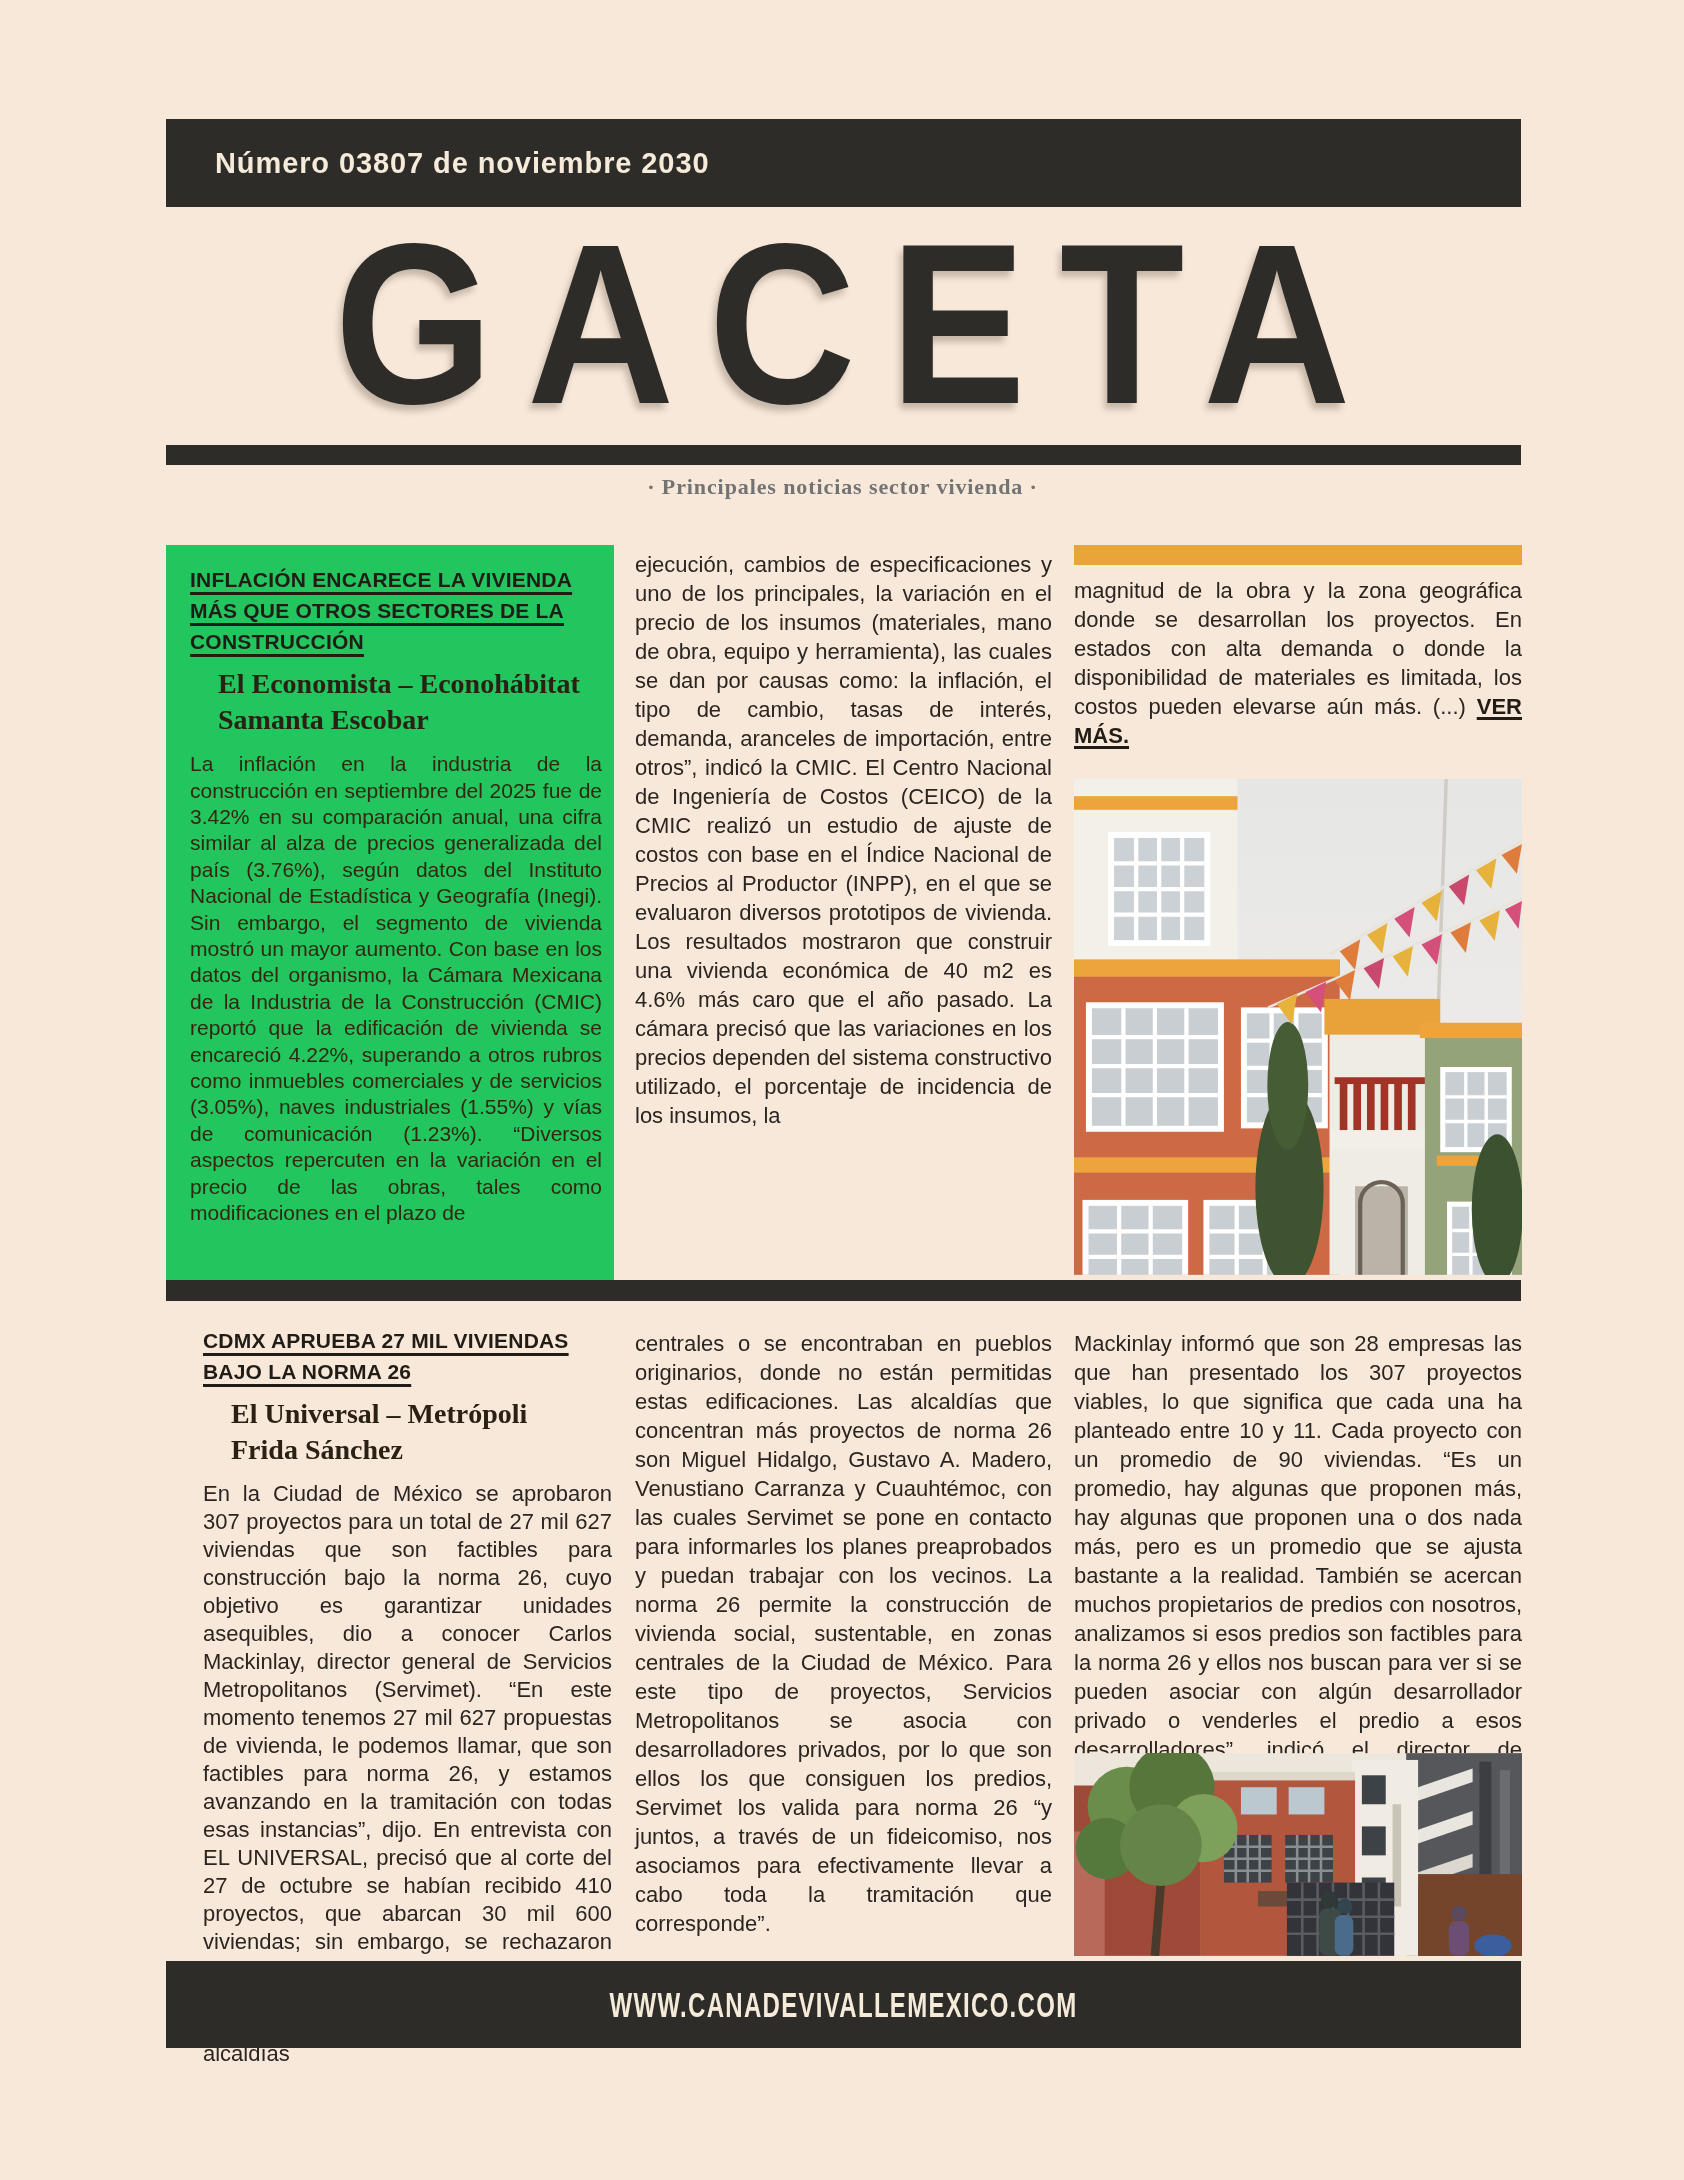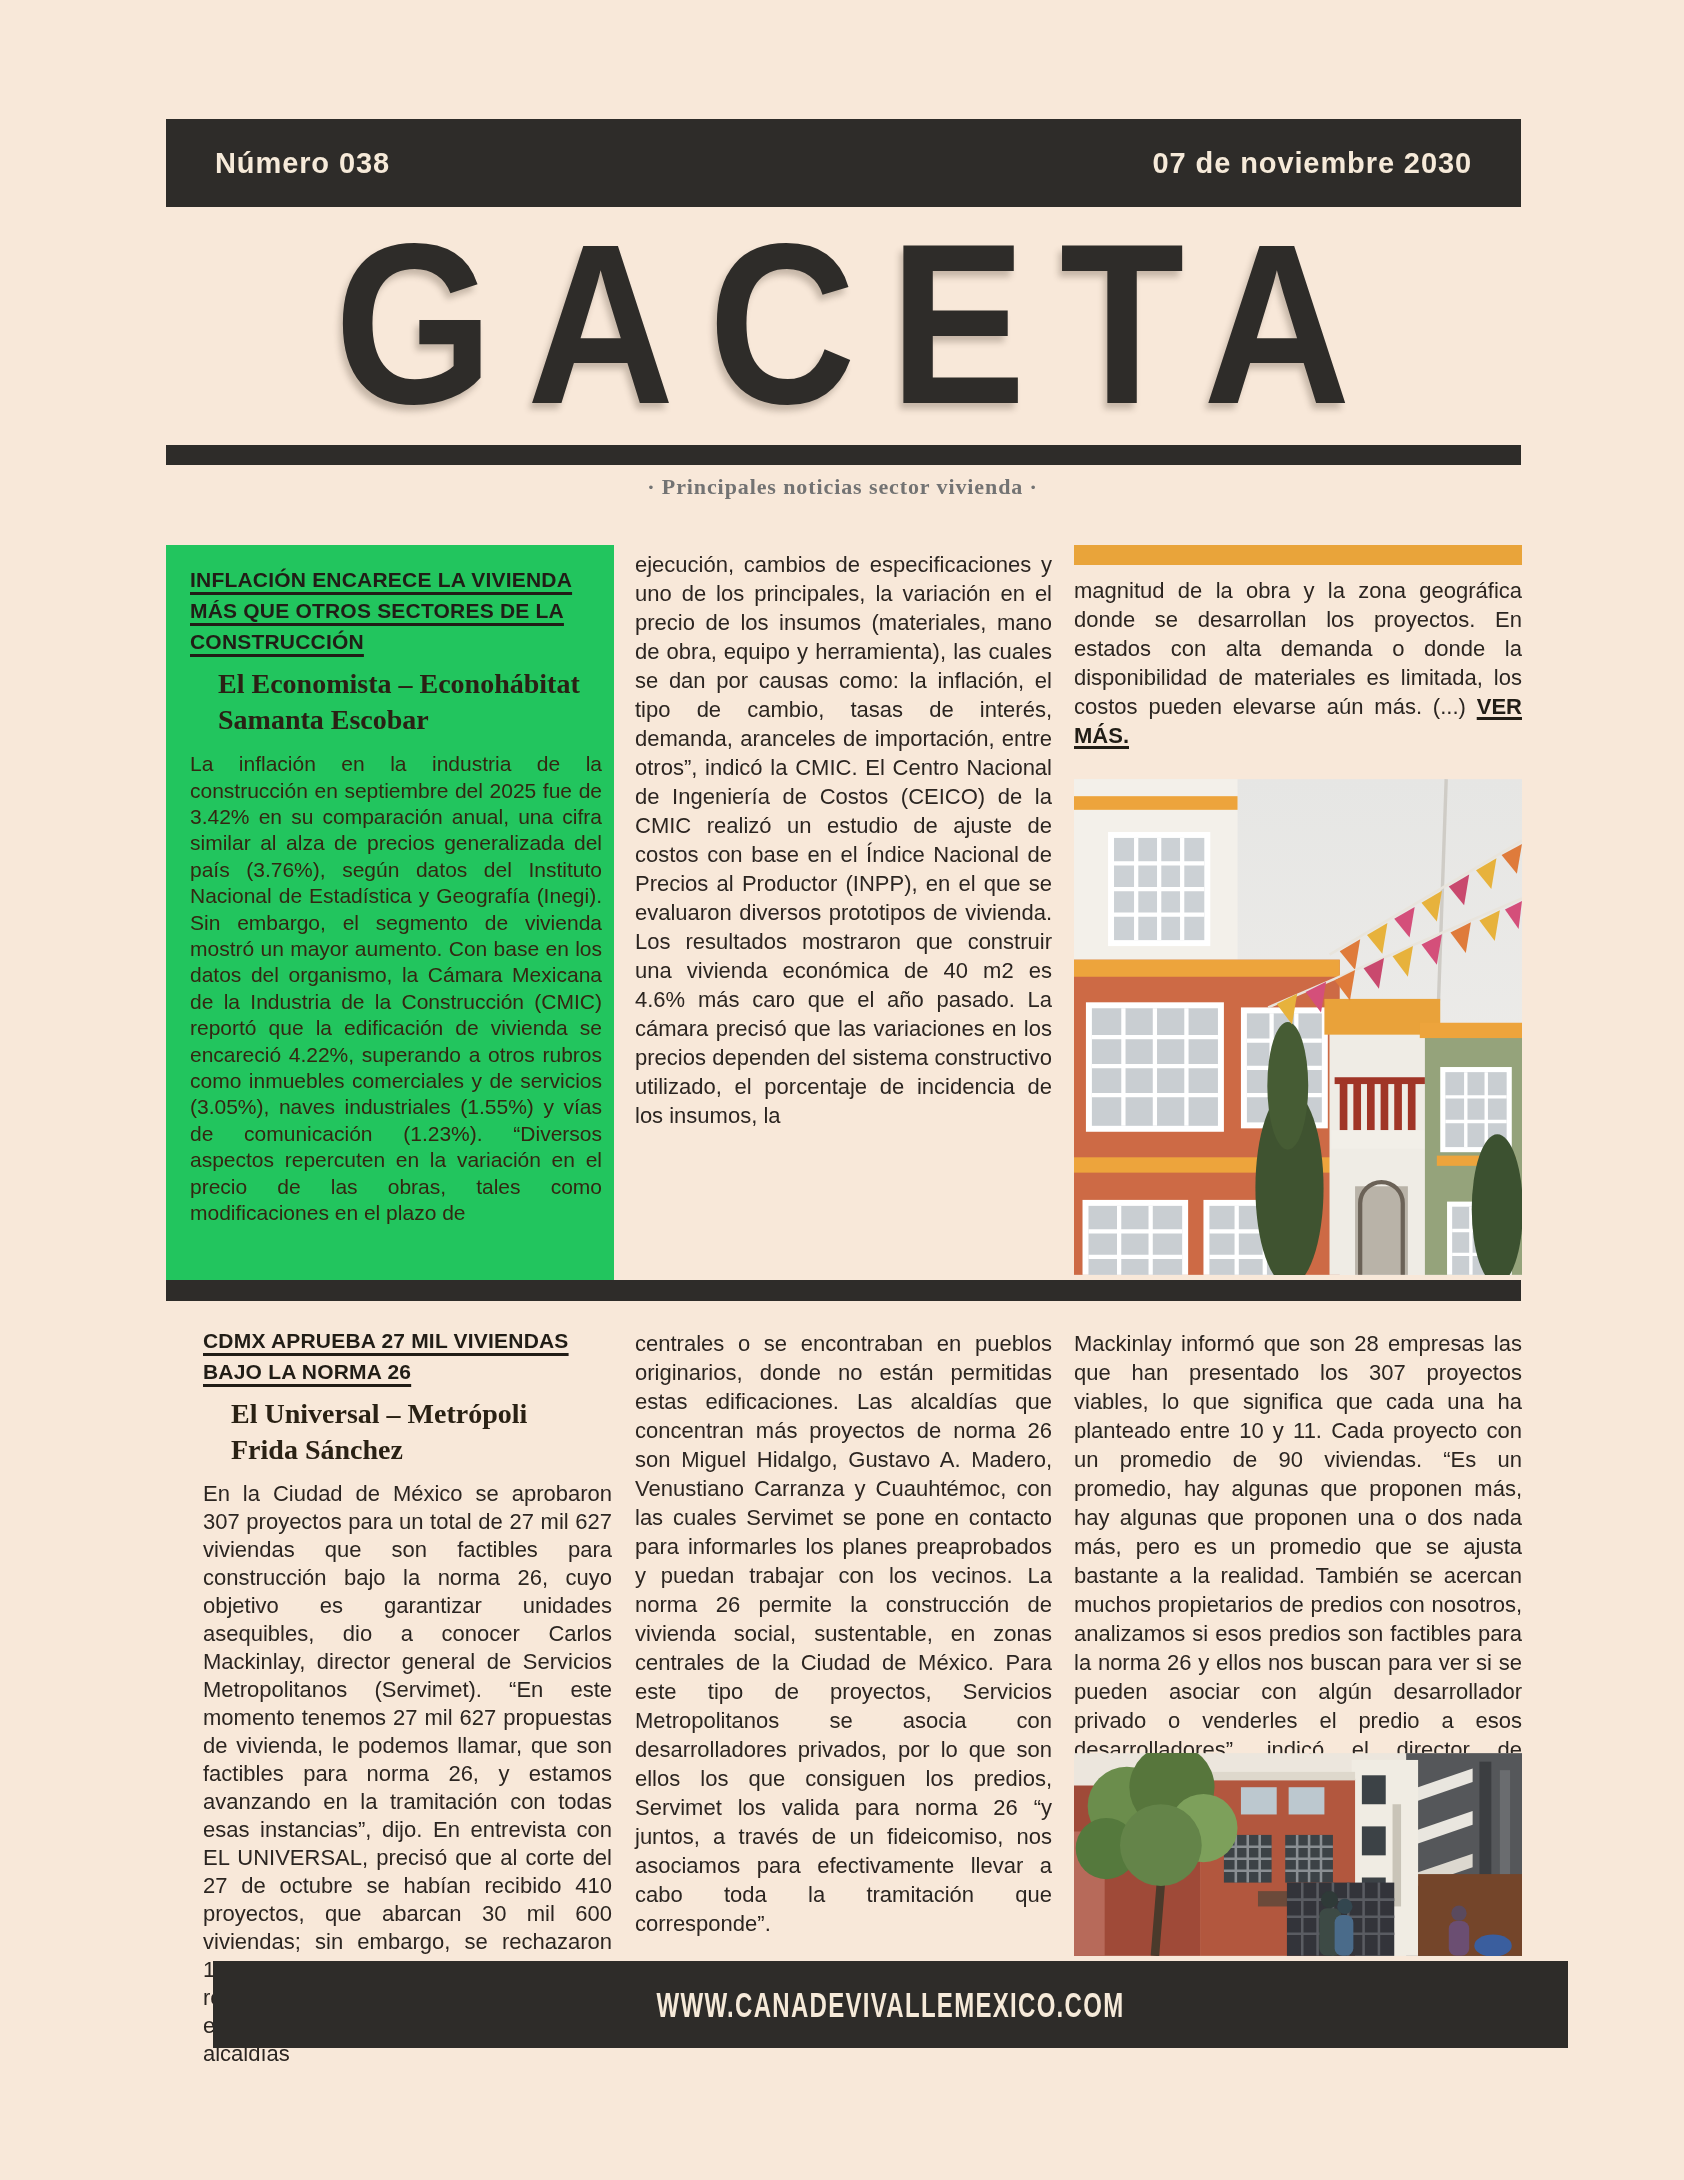--- a/index.html
+++ b/index.html
@@ -8,21 +8,21 @@
     width:1685px;height:2181px;
     background:#f8e8d9;
     overflow:hidden;
     font-family:"Liberation Sans", sans-serif;
     color:#272220;
   }
   
   .topbar{
     position:absolute;left:166px;top:119px;width:1355px;height:88px;
     background:#2e2c29;color:#f6ead9;
-    display:flex;justify-content:space-between;align-items:center;
+    display:flex;justify-content:flex-start;align-items:center;
     padding:0 49px;box-sizing:border-box;
     font-weight:bold;font-size:29px;letter-spacing:0.9px;
   }
   
   .masthead{
     position:absolute;left:0;top:209px;width:100%;
     margin:0;text-align:center;
     font-size:204px;font-weight:bold;line-height:1;
     letter-spacing:34px;padding-left:34px;box-sizing:border-box;
     color:#2e2c29;
@@ -75,21 +75,21 @@
   .divider{position:absolute;left:166px;top:1280px;width:1355px;height:21px;background:#2e2c29;}
   
   .s2col1{position:absolute;left:203px;top:1325px;width:409px;}
   .s2col1 .bodytext{font-size:22px;line-height:28px;margin-top:12px;}
   .s2col2{position:absolute;left:635px;top:1329px;width:417px;}
   .s2col3{position:absolute;left:1074px;top:1329px;width:448px;}
   
   .botbar{
     position:absolute;left:166px;top:1961px;width:1355px;height:87px;
     background:#2e2c29;color:#f6ead9;
-    display:flex;align-items:center;justify-content:center;margin-left:47px;
+    display:flex;align-items:center;justify-content:center;
   }
   .botbar .stretch-sm{
     display:inline-block;font-size:24px;font-weight:bold;letter-spacing:1.3px;
     transform:scaleY(1.45);cursor:pointer;
   }
 </style>
 </head>
 <body>
 
 <div class="page">

